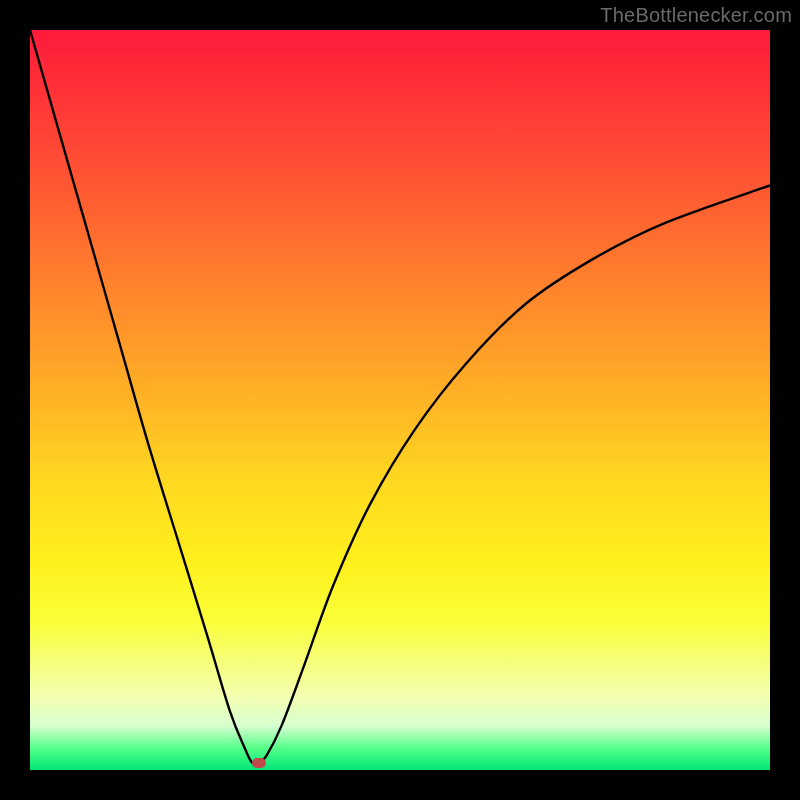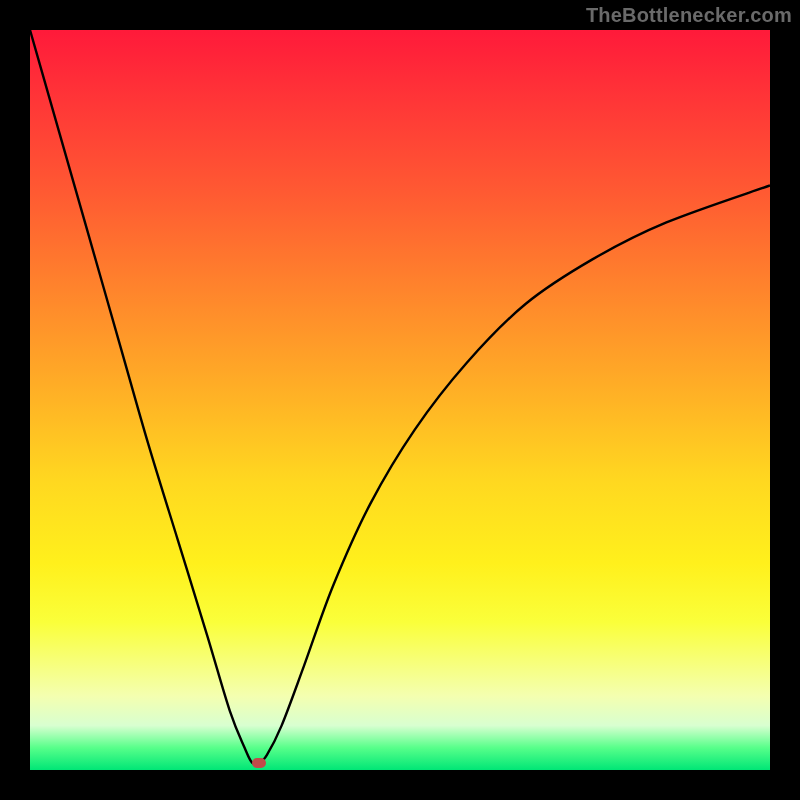--- a/index.html
+++ b/index.html
@@ -48,21 +48,21 @@
       #57ff8a 97%,
       #00e676 100%
     );
   }
   .watermark {
     position: absolute;
     top: 4px;
     right: 8px;
     color: #6a6a6a;
     font-size: 20px;
-    font-weight: 700;
+    font-weight: 400;
     letter-spacing: 0.2px;
   }
   svg.curve {
     position: absolute;
     left: 0;
     top: 0;
     width: 740px;
     height: 740px;
     overflow: visible;
   }

